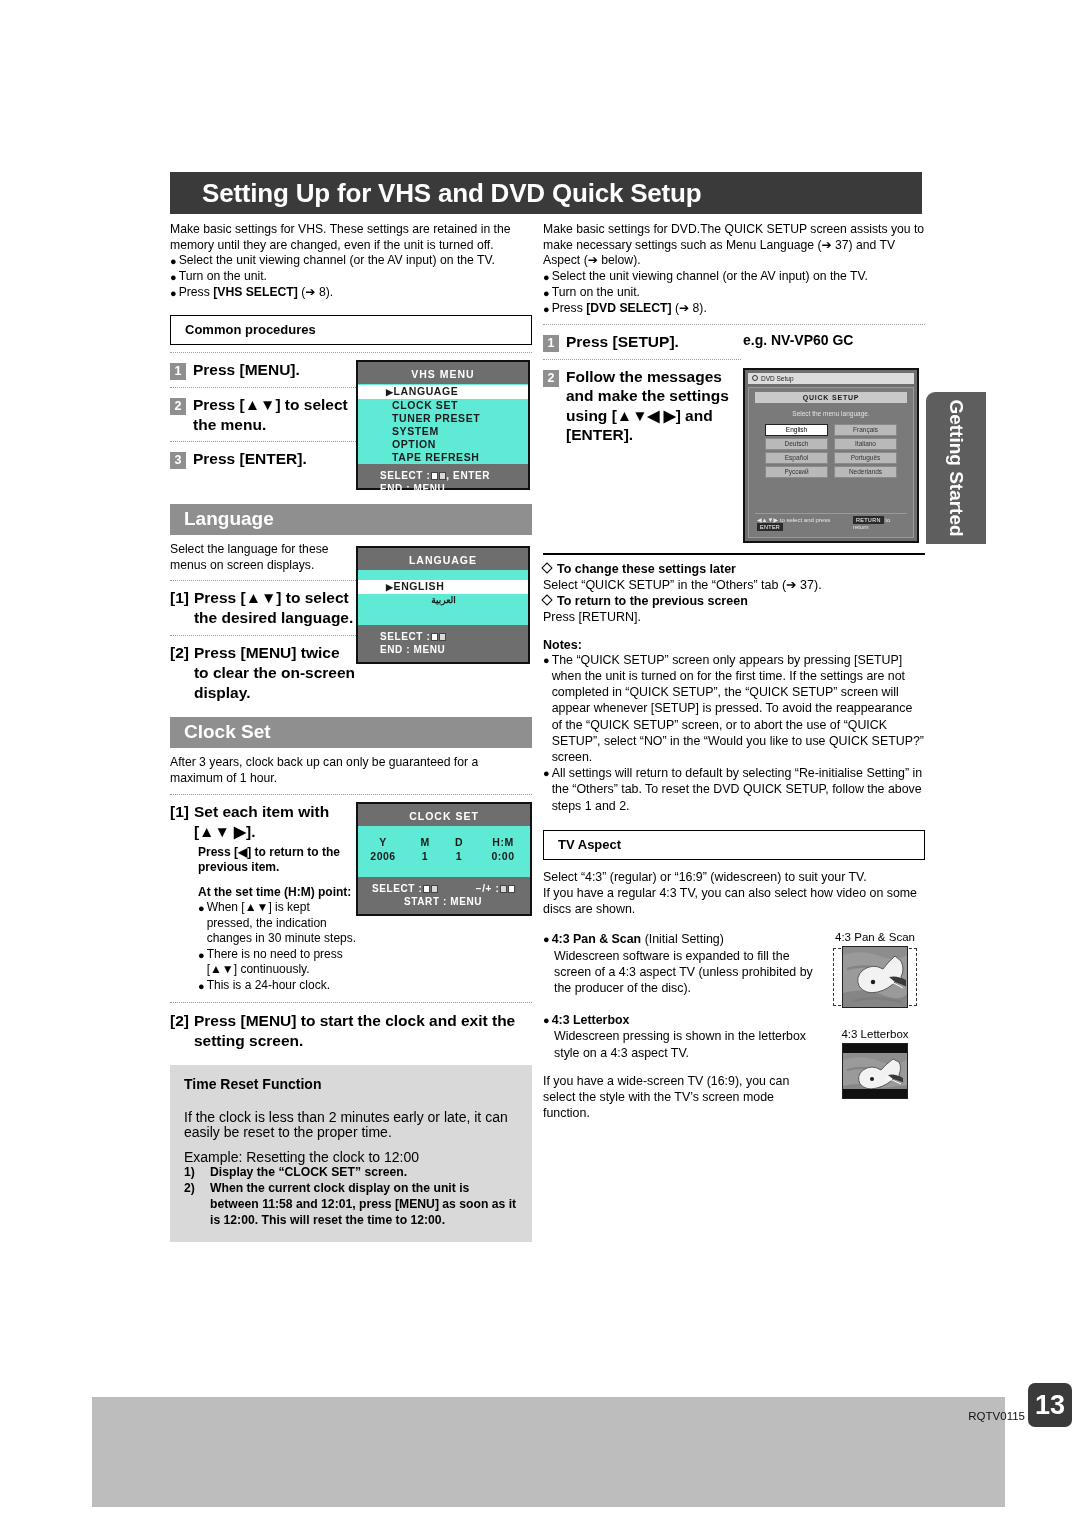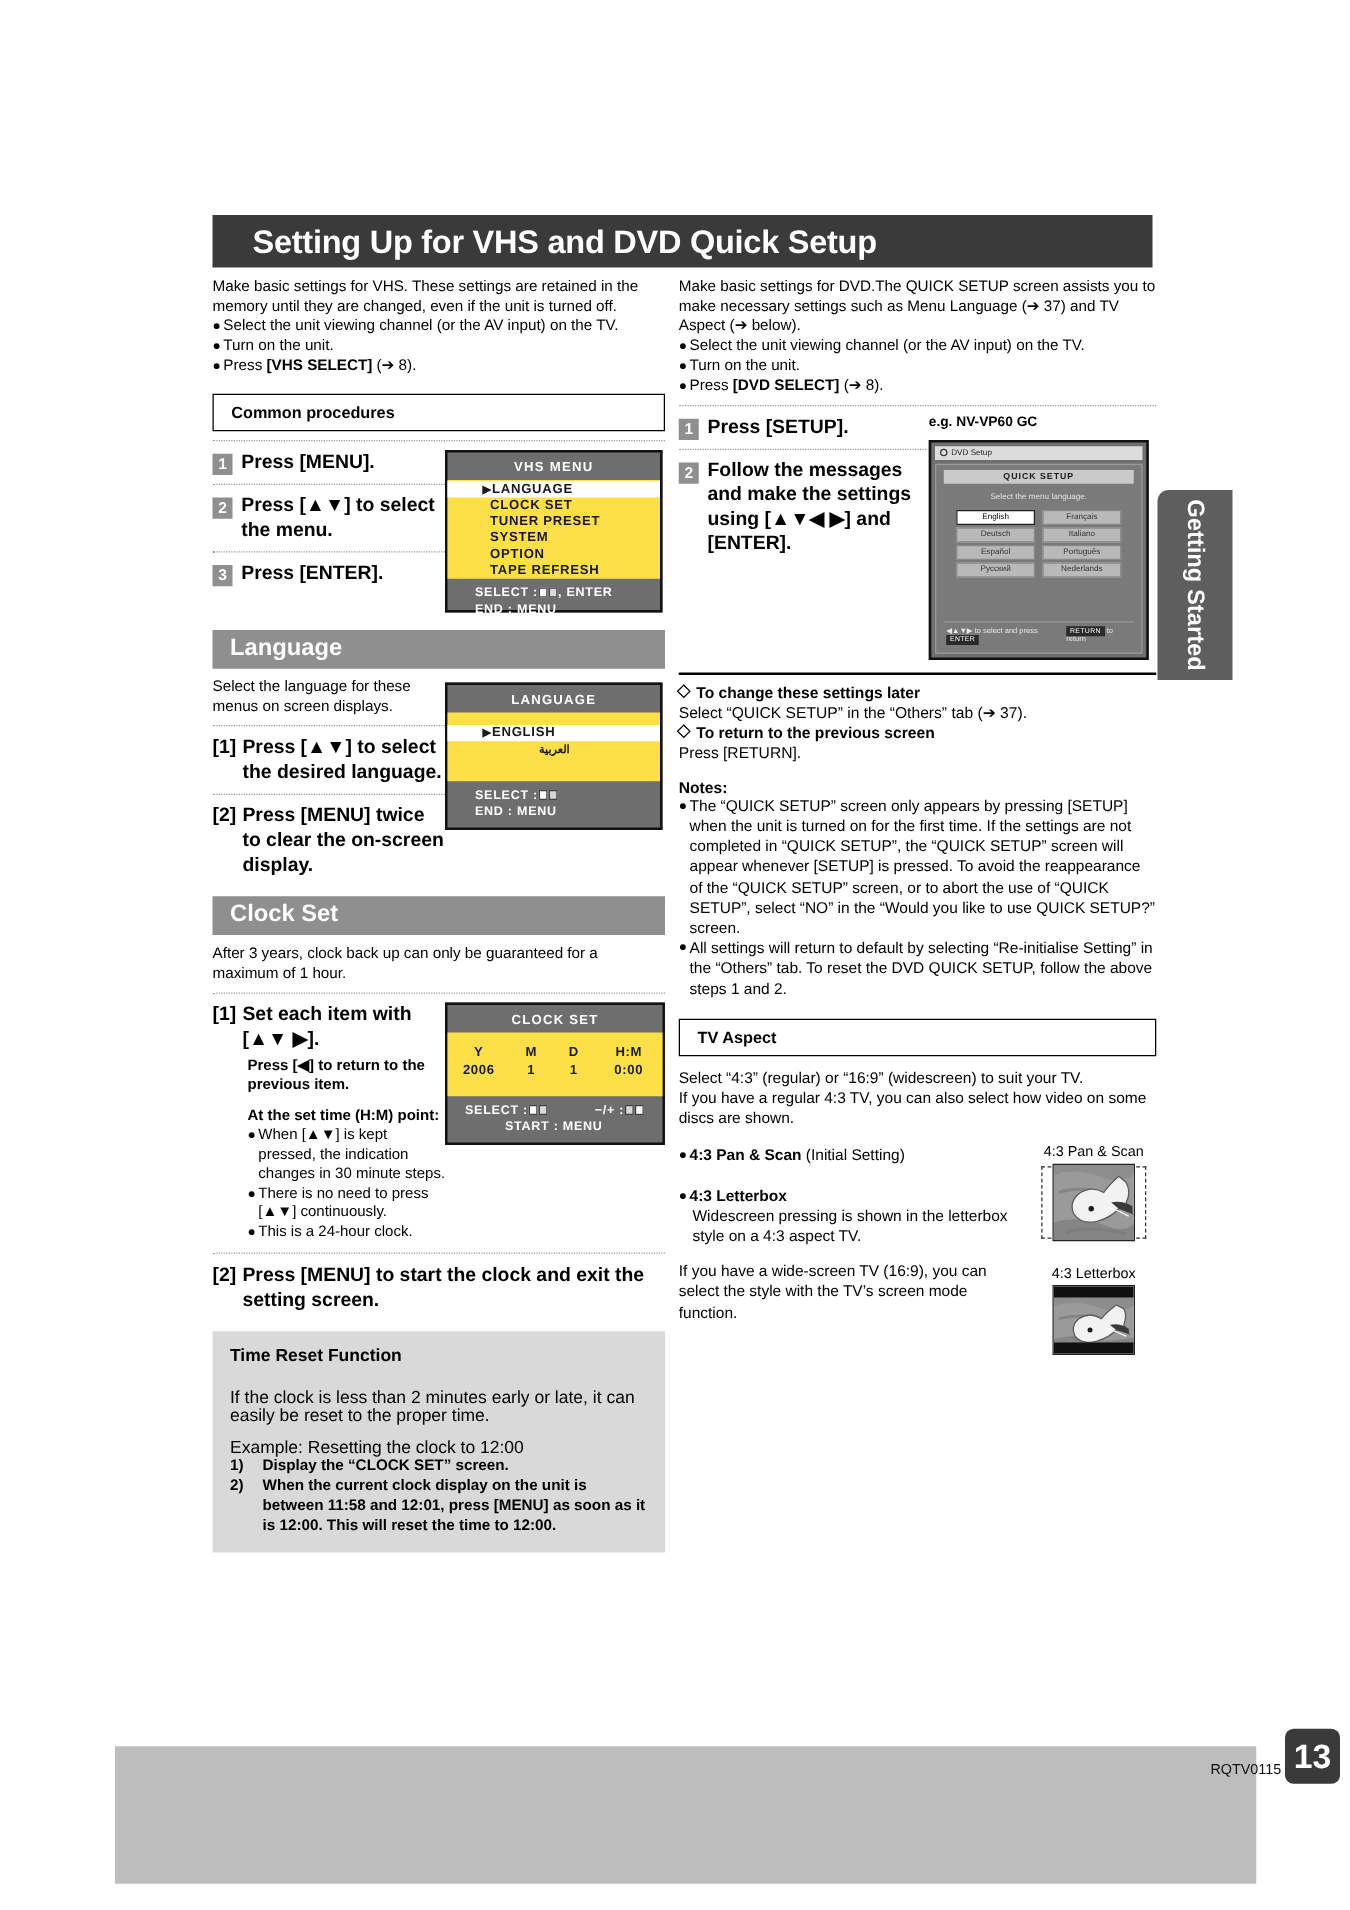--- a/index.html
+++ b/index.html
@@ -70,21 +70,21 @@
   
   .osd {
     background: #6e6e6e; border: 2px solid #111;
     display: flex; flex-direction: column;
   }
   .osd .osd-title {
     color: #ffffff; text-align: center; font-size: 10.5px; font-weight: bold;
     letter-spacing: 1px; padding: 6px 0 4px 0; font-family: "Liberation Sans", sans-serif;
   }
   .osd .osd-body {
-    background: #fde047; flex: 1 1 auto; padding: 0; position: relative;
+    background: #5eead4; flex: 1 1 auto; padding: 0; position: relative;
   }
   .osd .osd-row {
     font-size: 10.5px; font-weight: bold; letter-spacing: 0.6px; color: #1a1a1a;
     padding: 0 0 0 28px; line-height: 13px;
   }
   .osd .osd-row.sel { background: #ffffff; }
   .osd .osd-foot {
     color: #ffffff; font-size: 10px; font-weight: bold; letter-spacing: .6px;
     padding: 5px 0 6px 22px; line-height: 13px;
   }
@@ -387,21 +387,21 @@
           <div class="body">Press [SETUP].</div>
         </div>
         <div class="dotted"></div>
         <div class="step">
           <div class="num">2</div>
           <div class="body">Follow the messages and make the settings using [▲▼◀ ▶] and [ENTER].</div>
         </div>
       </div>
 
       <div style="flex:0 0 176px; margin-left:2px;">
-        <div style="font-size:11px; font-weight:bold; margin-bottom:8px;">e.g. NV-VP60 GC</div>
+        <div style="font-size:14px; font-weight:bold; margin-bottom:20px;">e.g. NV-VP60 GC</div>
 
         <div class="dvdscreen">
           <div class="dvd-bar">
             <span class="dvd-disc"></span>
             <span>DVD Setup</span>
           </div>
           <div class="dvd-inner">
             <div class="dvd-qs">QUICK SETUP</div>
             <div class="dvd-msg">Select the menu language.</div>
             <div class="lang-grid">
@@ -465,20 +465,21 @@
     <div style="font-size:12.4px; line-height:16.2px;">If you have a regular 4:3 TV, you can also select how video on some discs are shown.</div>
 
     <div style="height:14px;"></div>
 
     <div style="display:flex; align-items:flex-start;">
       <div style="flex:1 1 auto; padding-right:10px;">
         <div class="bl" style="font-size:12.4px; line-height:16.2px;">
           <span class="dot">●</span>
           <span class="txt"><b>4:3 Pan &amp; Scan</b> <span>(Initial Setting)</span></span>
         </div>
+        <div style="font-size:12.4px; line-height:16.2px; margin-left:11px;">Widescreen software is expanded to fill  the screen of a 4:3 aspect TV (unless prohibited by the producer of the disc).</div>
 
         <div style="height:16px;"></div>
 
         <div class="bl" style="font-size:12.4px; line-height:16.2px;">
           <span class="dot">●</span>
           <span class="txt"><b>4:3 Letterbox</b></span>
         </div>
         <div style="font-size:12.4px; line-height:16.2px; margin-left:11px;">Widescreen pressing is shown in the letterbox style on a 4:3 aspect TV.</div>
 
         <div style="height:12px;"></div>

